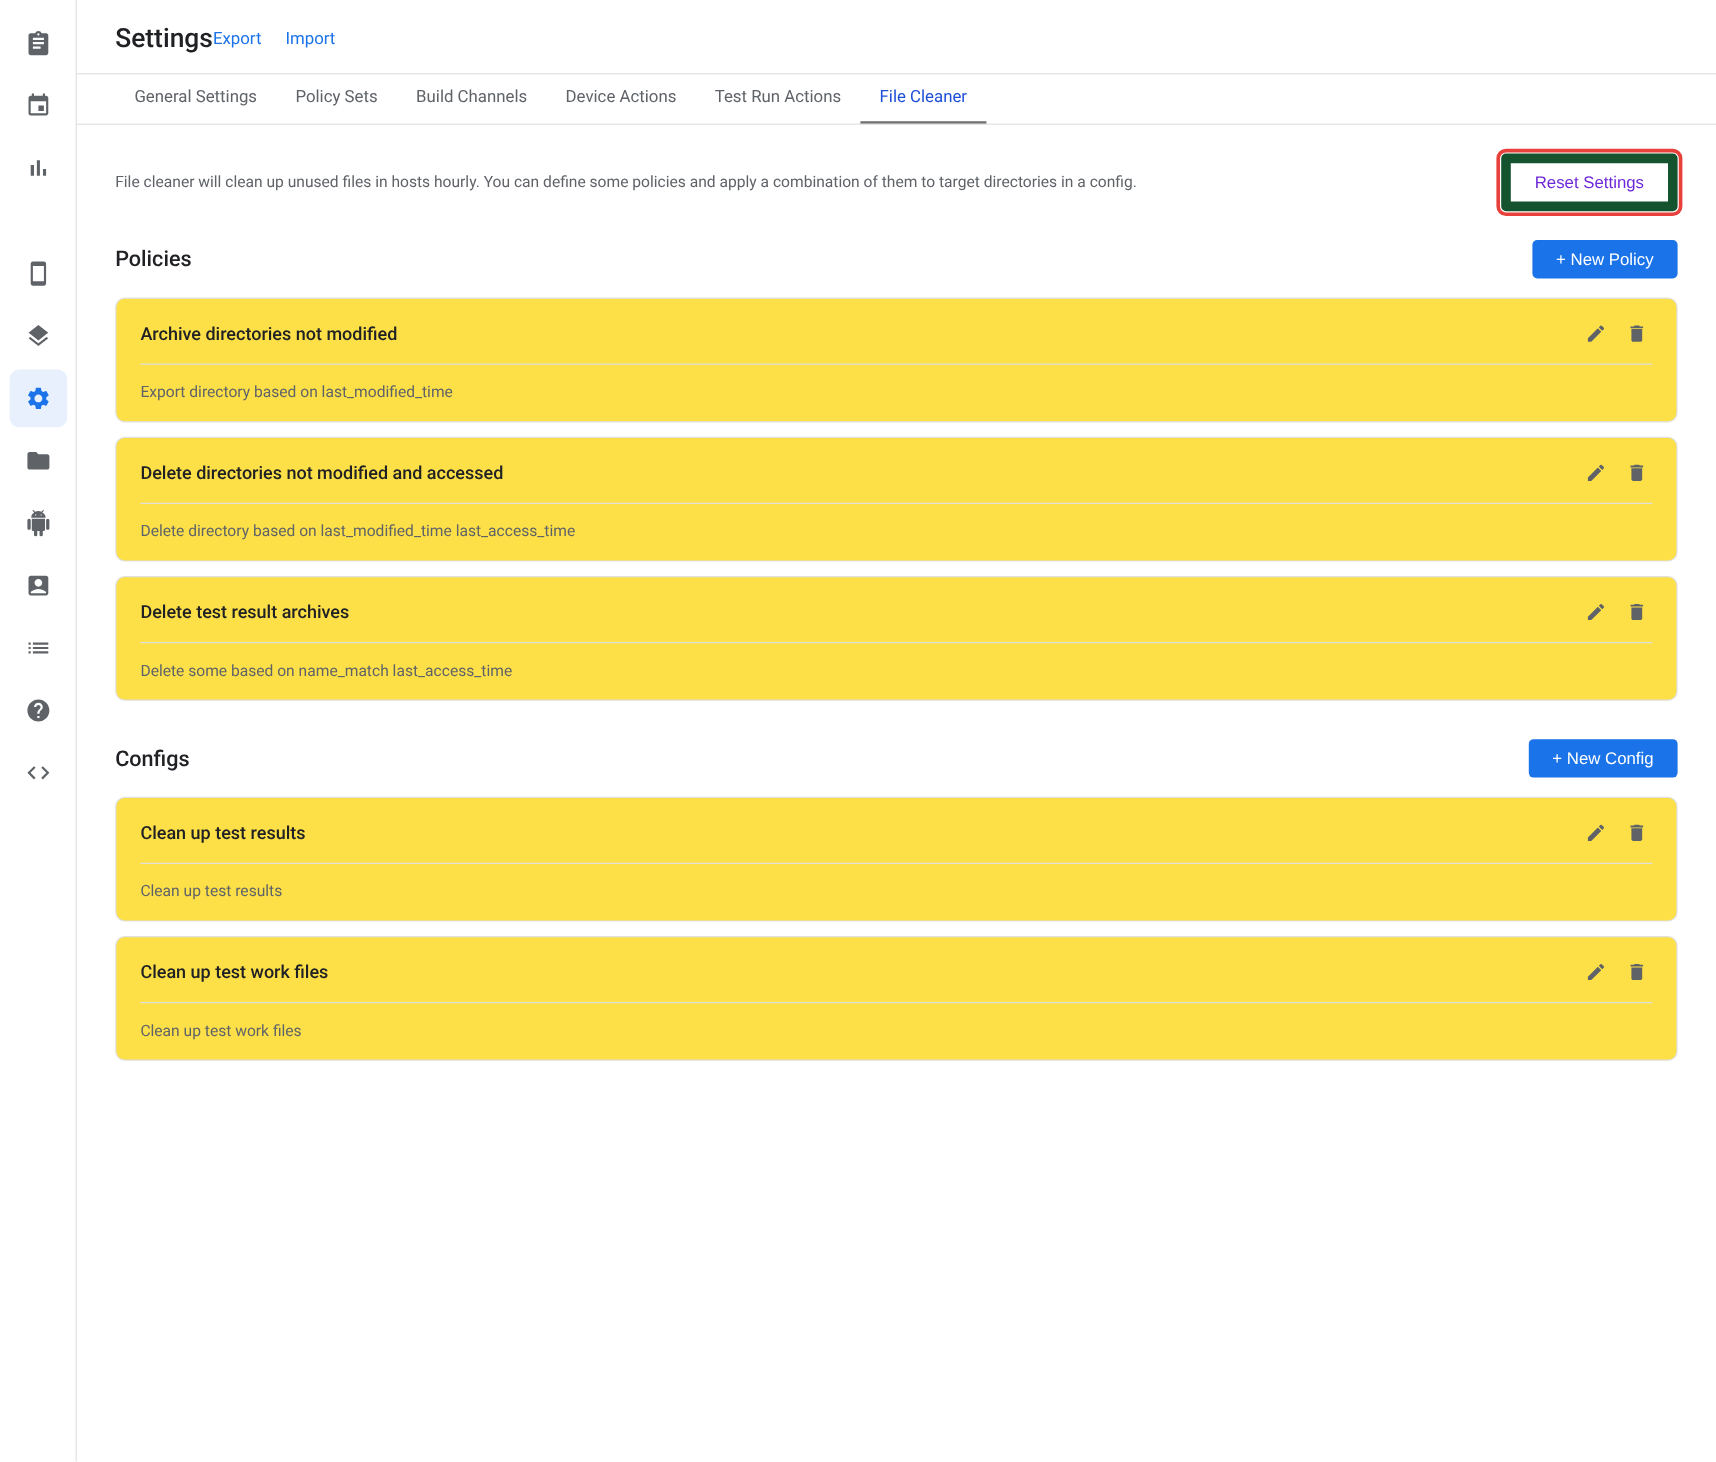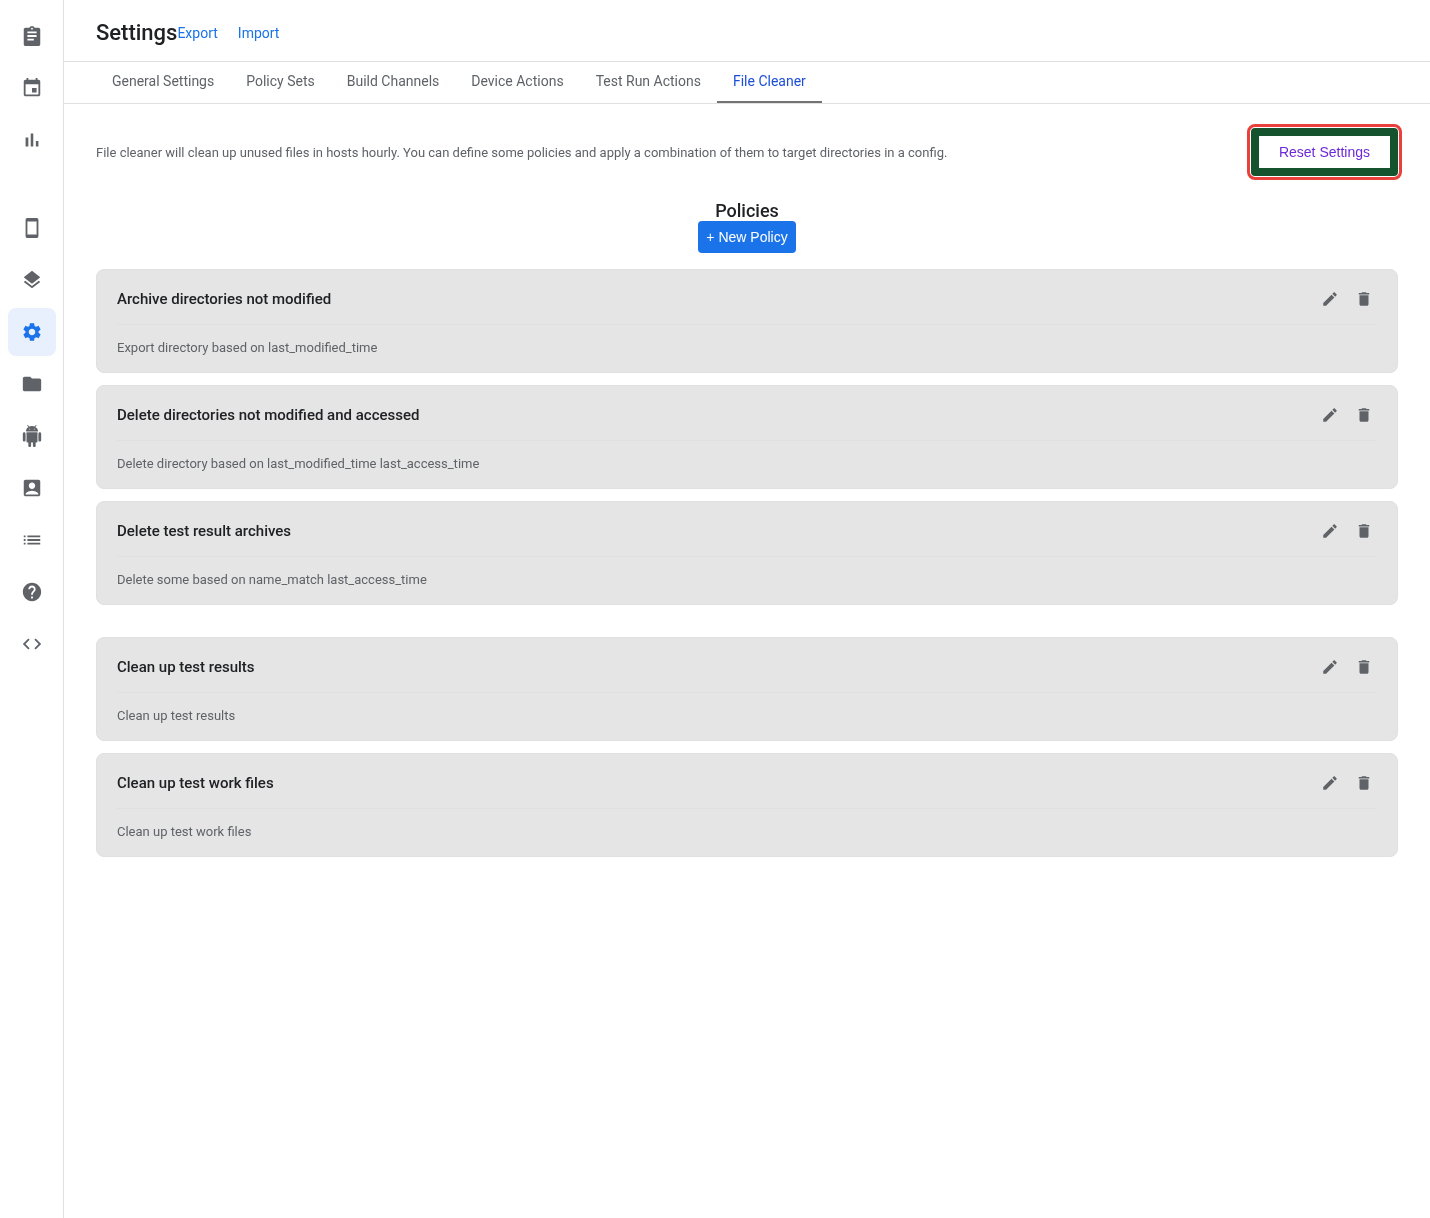--- a/index.html
+++ b/index.html
@@ -118,45 +118,44 @@
       outline: 3px solid #e8403a;
       outline-offset: 1px;
     }
 
     
     .section-header {
       display: flex;
       align-items: center;
       justify-content: space-between;
       margin-bottom: 16px;
-      flex-direction: column;
     }
     .section-title {
       font-size: 18px;
       font-weight: 500;
       color: #202124;
     }
     .new-btn {
-      padding: 8px 8px;
+      padding: 8px 20px;
       font-size: 14px;
       color: #fff;
       background: #1a73e8;
       border: none;
       border-radius: 4px;
       cursor: pointer;
       font-weight: 500;
     }
 
     
     .card {
       border: 1px solid #e0e0e0;
       border-radius: 8px;
       padding: 16px 20px;
       margin-bottom: 12px;
-      background: #e5e5e5;
+      background: #fde047;
       position: relative;
     }
     .card-header-row {
       display: flex;
       align-items: center;
       justify-content: space-between;
     }
     .card-title {
       font-size: 15px;
       font-weight: 500;
@@ -362,20 +361,24 @@
               </svg>
             </button>
           </div>
         </div>
         <hr class="card-divider">
         <span class="card-subtitle">Delete some based on name_match last_access_time</span>
       </div>
     </div>
 
     <div class="section">
+      <div class="section-header">
+        <h2 class="section-title">Configs</h2>
+        <button class="new-btn">+ New Config</button>
+      </div>
 
       <div class="card">
         <div class="card-header-row">
           <span class="card-title">Clean up test results</span>
           <div class="card-actions">
             <button class="card-action-btn">
               <svg width="18" height="18" viewBox="0 0 24 24" fill="currentColor">
                 <path d="M3 17.25V21h3.75L17.81 9.94l-3.75-3.75L3 17.25zM20.71 7.04c.39-.39.39-1.02 0-1.41l-2.34-2.34c-.39-.39-1.02-.39-1.41 0l-1.83 1.83 3.75 3.75 1.83-1.83z"></path>
               </svg>
             </button>

